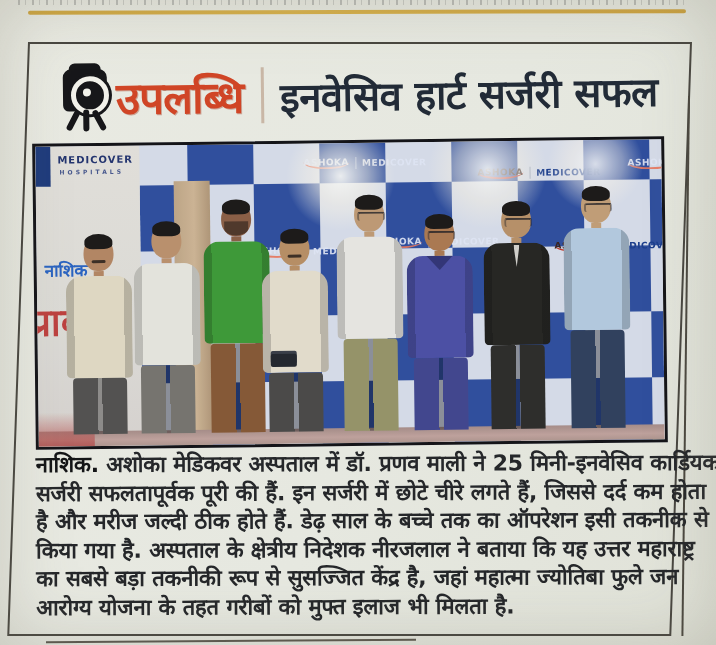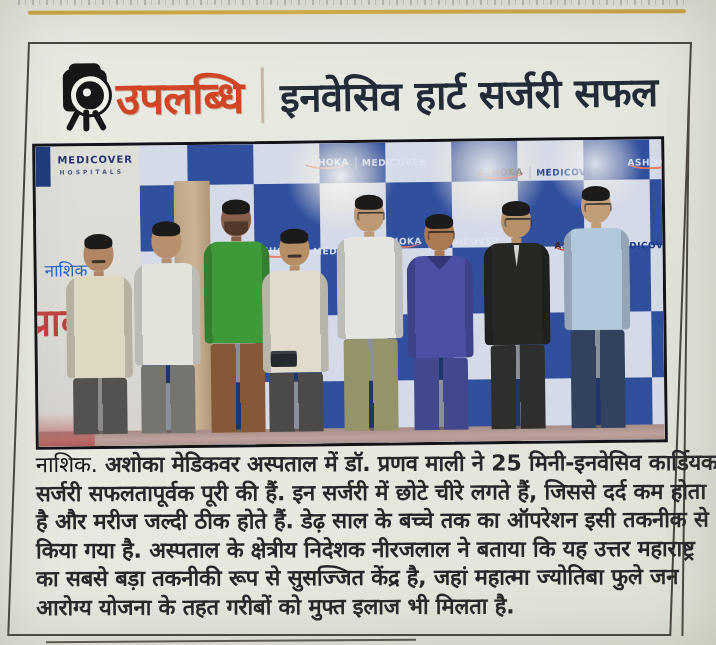--- a/index.html
+++ b/index.html
@@ -42,21 +42,21 @@
     transform:rotate(-.7deg);overflow:hidden;background:#dfe3ea;}
   .checker{position:absolute;left:104px;right:0;top:0;bottom:0;
     background-image:conic-gradient(#30509f 0 25%,#dde2ec 0 50%,#30509f 0 75%,#dde2ec 0);
     background-size:132px 132px;background-position:-18px -26px;}
   .photo-tint{position:absolute;inset:0;background:rgba(52,70,130,.05);pointer-events:none;}
   .pillar{position:absolute;left:138px;top:36px;width:36px;bottom:0;background:linear-gradient(90deg,#c4a987,#d3b995 55%,#b59a78);}
   .hospital-banner{position:absolute;left:0;top:0;width:104px;bottom:0;background:linear-gradient(180deg,#e9e6de 0%,#e4e2da 60%,#ded9d2 100%);}
   .banner-corner{position:absolute;left:0;top:0;width:15px;height:40px;background:#1d3a7c;}
   .banner-brand{position:absolute;left:22px;top:8px;font-size:10px;font-weight:800;color:#23346e;letter-spacing:1px;}
   .banner-brand-sub{position:absolute;left:24px;top:22px;font-size:6px;font-weight:600;color:#4a5a8e;letter-spacing:3px;}
-  .banner-city{position:absolute;left:8px;top:112px;font-size:17px;font-weight:400;color:#2b66c4;}
+  .banner-city{position:absolute;left:8px;top:112px;font-size:17px;font-weight:700;color:#2b66c4;}
   .banner-red-text{position:absolute;left:-8px;top:148px;font-size:38px;font-weight:800;color:#c0302a;opacity:.9;}
   .flash{position:absolute;border-radius:50%;pointer-events:none;}
   .flash-1{left:250px;top:-22px;width:110px;height:110px;background:radial-gradient(circle,rgba(255,255,250,.95) 0%,rgba(255,250,235,.55) 35%,rgba(255,255,255,0) 70%);}
   .flash-2{left:392px;top:-32px;width:120px;height:120px;background:radial-gradient(circle,rgba(255,255,252,.9) 0%,rgba(250,245,230,.5) 38%,rgba(255,255,255,0) 70%);}
   .flash-3{left:512px;top:-24px;width:96px;height:96px;background:radial-gradient(circle,rgba(255,255,252,.85) 0%,rgba(250,245,235,.45) 40%,rgba(255,255,255,0) 70%);}
   .logo-chip{position:absolute;display:flex;gap:6px;align-items:center;white-space:nowrap;}
   .logo-chip span{font-size:9px;font-weight:800;letter-spacing:.5px;}
   .chip-sep{width:1px;height:12px;background:rgba(150,160,180,.8);}
   .chip-dark .ashoka-txt{color:#3a231d;border-bottom:2px solid #c8301c;border-radius:0 0 50% 50%/0 0 60% 60%;}
   .chip-dark .medicover-txt{color:#1c3f8e;}
@@ -86,21 +86,21 @@
   .person.jacket .torso::before{content:'';position:absolute;top:2px;left:50%;transform:translateX(-50%);
     width:6px;height:22px;background:#d9d6ce;clip-path:polygon(0 0,100% 0,50% 100%);}
   .f-object{display:none;position:absolute;bottom:6px;left:8px;width:26px;height:13px;background:#23262b;border-radius:2px;box-shadow:0 -3px 0 #3a3f46;}
   .person.object .f-object{display:block;}
   .legs{position:relative;width:54px;flex:1;min-height:30px;border-radius:4px 4px 0 0;
     background:linear-gradient(90deg,var(--pants,#55534e) 0 46%,rgba(0,0,0,.35) 46% 54%,var(--pants,#55534e) 54%);}
 
   
   .body-text{position:absolute;left:36px;top:450px;width:652px;color:#25272a;transform:rotate(-.2deg);}
   .body-line{font-size:22px;line-height:28.5px;font-weight:700;white-space:nowrap;letter-spacing:-.2px;}
-  .dateline{font-weight:400;color:#141517;}
+  .dateline{font-weight:700;color:#141517;}
 </style>
 </head>
 <body>
 
 <div class="masthead-strip"></div>
 <div class="gold-rule"></div>
 <div class="article-border"></div>
 <div class="column-rule"></div>
 <div class="bottom-rule"></div>
 

